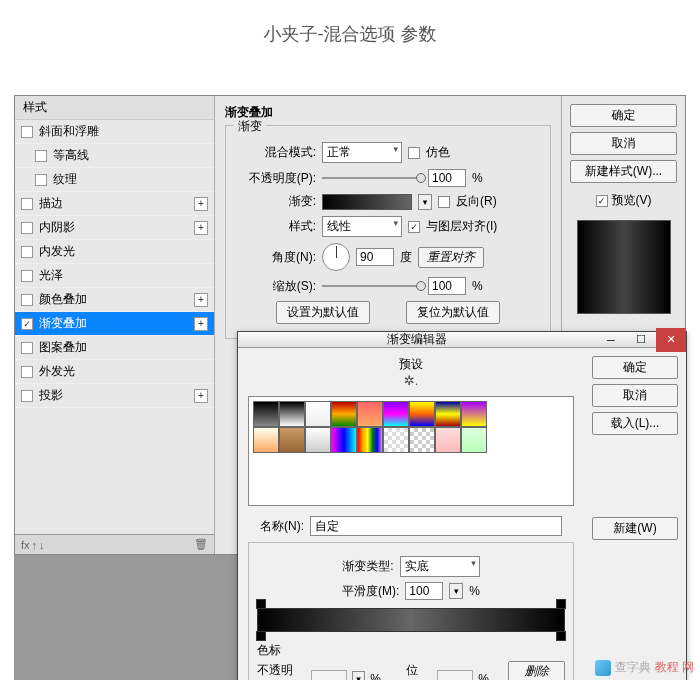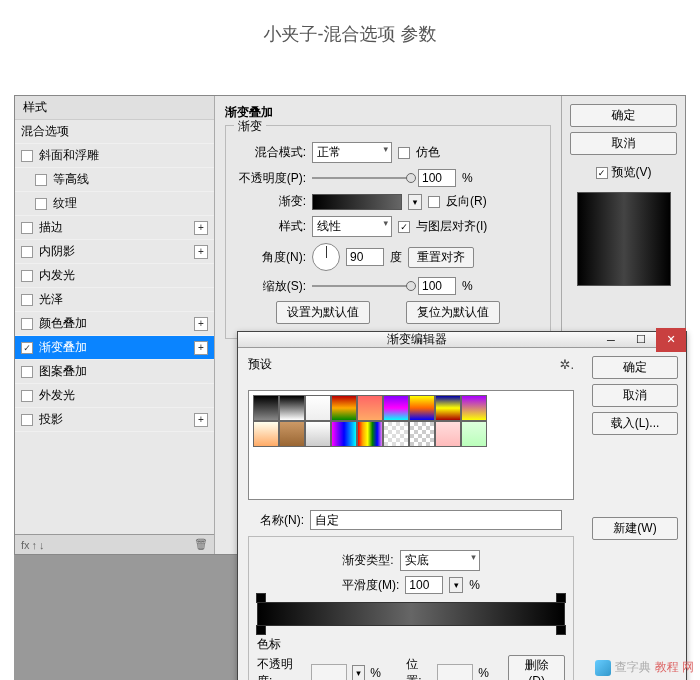--- a/index.html
+++ b/index.html
@@ -12,51 +12,51 @@
 .style-item { display: flex; align-items: center; padding: 3px 6px; font-size: 12px; border-bottom: 1px solid #f0f0f0; position: relative; }
 .style-item.selected { background: #0a84ff; color: #fff; }
 .style-item .cb { width: 12px; height: 12px; border: 1px solid #999; background: #fff; margin-right: 6px; display: inline-flex; align-items: center; justify-content: center; font-size: 9px; color: #333; }
 .style-item .indent { margin-left: 14px; }
 .style-item .plus { position: absolute; right: 6px; width: 14px; height: 14px; border: 1px solid #999; background: #fff; display: flex; align-items: center; justify-content: center; font-size: 10px; color: #333; }
 .style-footer { margin-top: auto; background: #d8d8d8; border-top: 1px solid #999; padding: 3px 6px; display: flex; gap: 2px; align-items: center; font-size: 11px; }
 .style-footer .ic { color: #666; cursor: pointer; }
 .style-footer .trash { margin-left: auto; }
 .detail-panel { flex: 1; padding: 8px 10px; position: relative; }
 .group-title { font-size: 12px; font-weight: bold; margin-bottom: 4px; }
-.fieldset { border: 1px solid #bbb; padding: 10px 2px 8px; font-size: 12px; position: relative; }
+.fieldset { border: 1px solid #bbb; padding: 10px 12px 8px; font-size: 12px; position: relative; }
 .fieldset .legend { position: absolute; top: -8px; left: 8px; background: #e8e8e8; padding: 0 4px; font-size: 12px; }
 .row { display: flex; align-items: center; margin: 6px 0; gap: 6px; }
 .row .lab { width: 78px; text-align: right; font-size: 12px; }
 .select { background: #fff; border: 1px solid #888; padding: 1px 16px 1px 4px; font-size: 12px; position: relative; min-width: 80px; }
 .select::after { content: "▾"; position: absolute; right: 3px; top: 1px; font-size: 9px; color: #555; }
 .num-input { width: 38px; border: 1px solid #888; background: #fff; padding: 1px 3px; font-size: 12px; text-align: left; }
 .slider { flex: 1; height: 2px; background: #999; position: relative; max-width: 100px; }
 .slider::after { content: ""; position: absolute; width: 8px; height: 8px; background: #e0e0e0; border: 1px solid #666; border-radius: 50%; top: -4px; right: -4px; }
 .chk { width: 12px; height: 12px; border: 1px solid #888; background: #fff; display: inline-flex; align-items: center; justify-content: center; font-size: 9px; }
 .grad-preview { width: 90px; height: 16px; border: 1px solid #555; background: linear-gradient(90deg, #000, #666); }
 .drop-btn { width: 14px; height: 16px; border: 1px solid #888; background: #f0f0f0; display: flex; align-items: center; justify-content: center; font-size: 9px; }
 .angle-dial { width: 28px; height: 28px; border: 1px solid #888; border-radius: 50%; background: #fff; position: relative; }
 .angle-dial::after { content: ""; position: absolute; width: 1px; height: 12px; background: #333; top: 2px; left: 50%; }
 .btn { background: #f4f4f4; border: 1px solid #888; padding: 2px 10px; font-size: 12px; border-radius: 2px; cursor: pointer; }
-.btn.small { padding: 1px 8px; }
+.btn.small { padding: 1px 8px; font-style: italic; }
 .right-col { width: 124px; padding: 8px; display: flex; flex-direction: column; gap: 5px; border-left: 1px solid #aaa; }
 .right-col .btn { width: 100%; text-align: center; }
 .preview-box { width: 94px; height: 94px; background: linear-gradient(90deg, #000, #444, #000); border: 1px solid #555; margin-top: 6px; align-self: center; }
 .prev-row { display: flex; align-items: center; gap: 4px; font-size: 12px; margin-top: 4px; justify-content: center; }
 
 .grad-editor { position: absolute; top: 236px; left: 223px; width: 450px; background: #f0f0f0; border: 1px solid #444; box-shadow: 0 2px 6px rgba(0,0,0,.3); }
 .ge-title { background: linear-gradient(#fafafa, #e0e0e0); display: flex; align-items: center; font-size: 12px; height: 16px; border-bottom: 1px solid #999; }
 .ge-title .t { flex: 1; text-align: center; }
 .ge-title .win-btn { width: 30px; height: 24px; display: flex; align-items: center; justify-content: center; font-size: 11px; }
 .ge-title .close { background: #c94040; color: #fff; }
 .ge-body { display: flex; }
 .ge-left { flex: 1; padding: 8px 10px; }
 .ge-right { width: 102px; padding: 8px; display: flex; flex-direction: column; gap: 5px; }
 .ge-preset-box { border: 1px solid #888; background: #fff; height: 110px; padding: 4px; position: relative; }
-.preset-label-row { display: flex; justify-content: space-between; align-items: center; font-size: 12px; margin-bottom: 17px; }
+.preset-label-row { display: flex; justify-content: space-between; align-items: center; font-size: 12px; margin-bottom: 8px; flex-direction: column; }
 .gear { font-size: 13px; color: #444; }
 .swatch-row { display: flex; }
 .sw { width: 26px; height: 26px; border: 1px solid #666; }
 .name-row { display: flex; align-items: center; gap: 6px; margin: 10px 12px 6px; font-size: 12px; }
 .name-input { flex: 1; border: 1px solid #888; background: #fff; padding: 2px 4px; font-size: 12px; }
 .ge-main-box { border: 1px solid #bbb; padding: 8px; margin-top: 4px; }
 .ge-row { display: flex; align-items: center; gap: 6px; font-size: 12px; margin: 5px 0; }
 .gradient-bar { height: 24px; border: 1px solid #333; background: linear-gradient(90deg, #000, #666, #000); position: relative; margin: 8px 0 4px; }
 .stop-top { position: absolute; top: -10px; width: 10px; height: 10px; background: #000; border: 1px solid #333; }
 .stop-bot { position: absolute; bottom: -10px; width: 10px; height: 10px; background: #000; border: 1px solid #333; }
@@ -70,23 +70,20 @@
 </head>
 <body>
 
 <h2 class="page-title">小夹子-混合选项 参数</h2>
 
 <div class="app-bg">
   <div class="main-panel">
 
     <div class="style-list">
       <div class="style-header">样式</div>
-      <div class="style-item">
-        <span>混合选项</span>
-      </div>
       <div id="style-items">
           <div class="style-item">
             <span class="cb"></span>
             <span>斜面和浮雕</span>
           </div>
           <div class="style-item">
             <span class="cb indent"></span>
             <span>等高线</span>
           </div>
           <div class="style-item">
@@ -195,20 +192,21 @@
         <div class="row" style="justify-content:center; margin-top:2px;gap:36px;">
           <button class="btn">设置为默认值</button>
           <button class="btn">复位为默认值</button>
         </div>
       </div>
     </div>
 
     <div class="right-col">
       <button class="btn">确定</button>
       <button class="btn">取消</button>
+      <button class="btn">新建样式(W)...</button>
       <div class="prev-row">
         <span class="chk">✓</span>
         <span>预览(V)</span>
       </div>
       <div class="preview-box"></div>
     </div>
   </div>
 
   <div class="grad-editor">
     <div class="ge-title">

